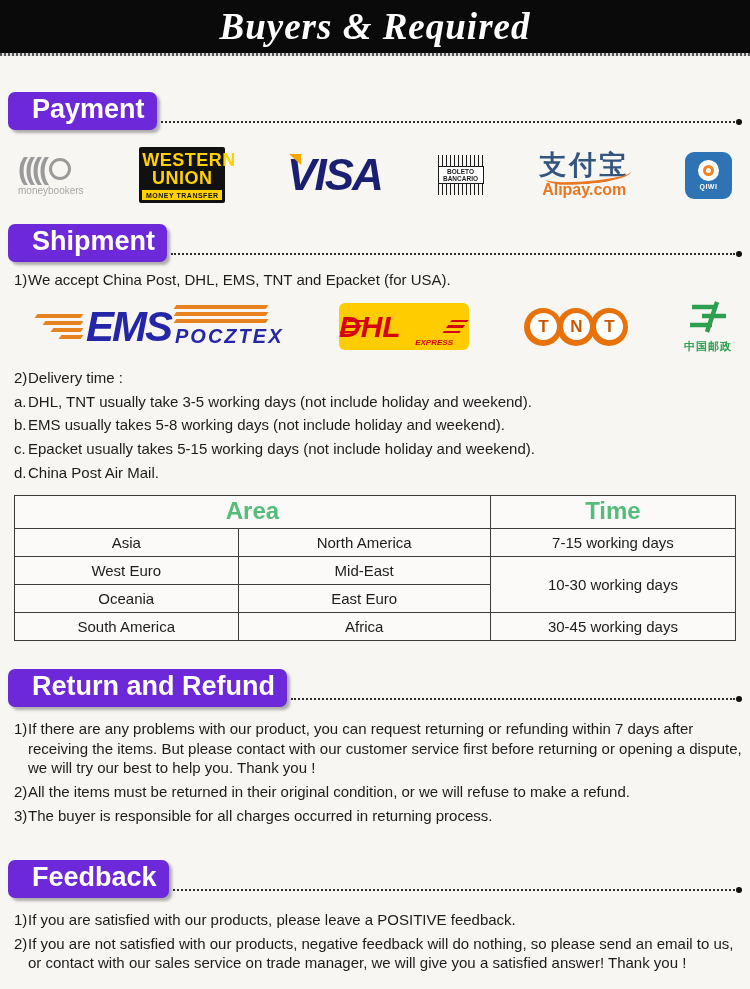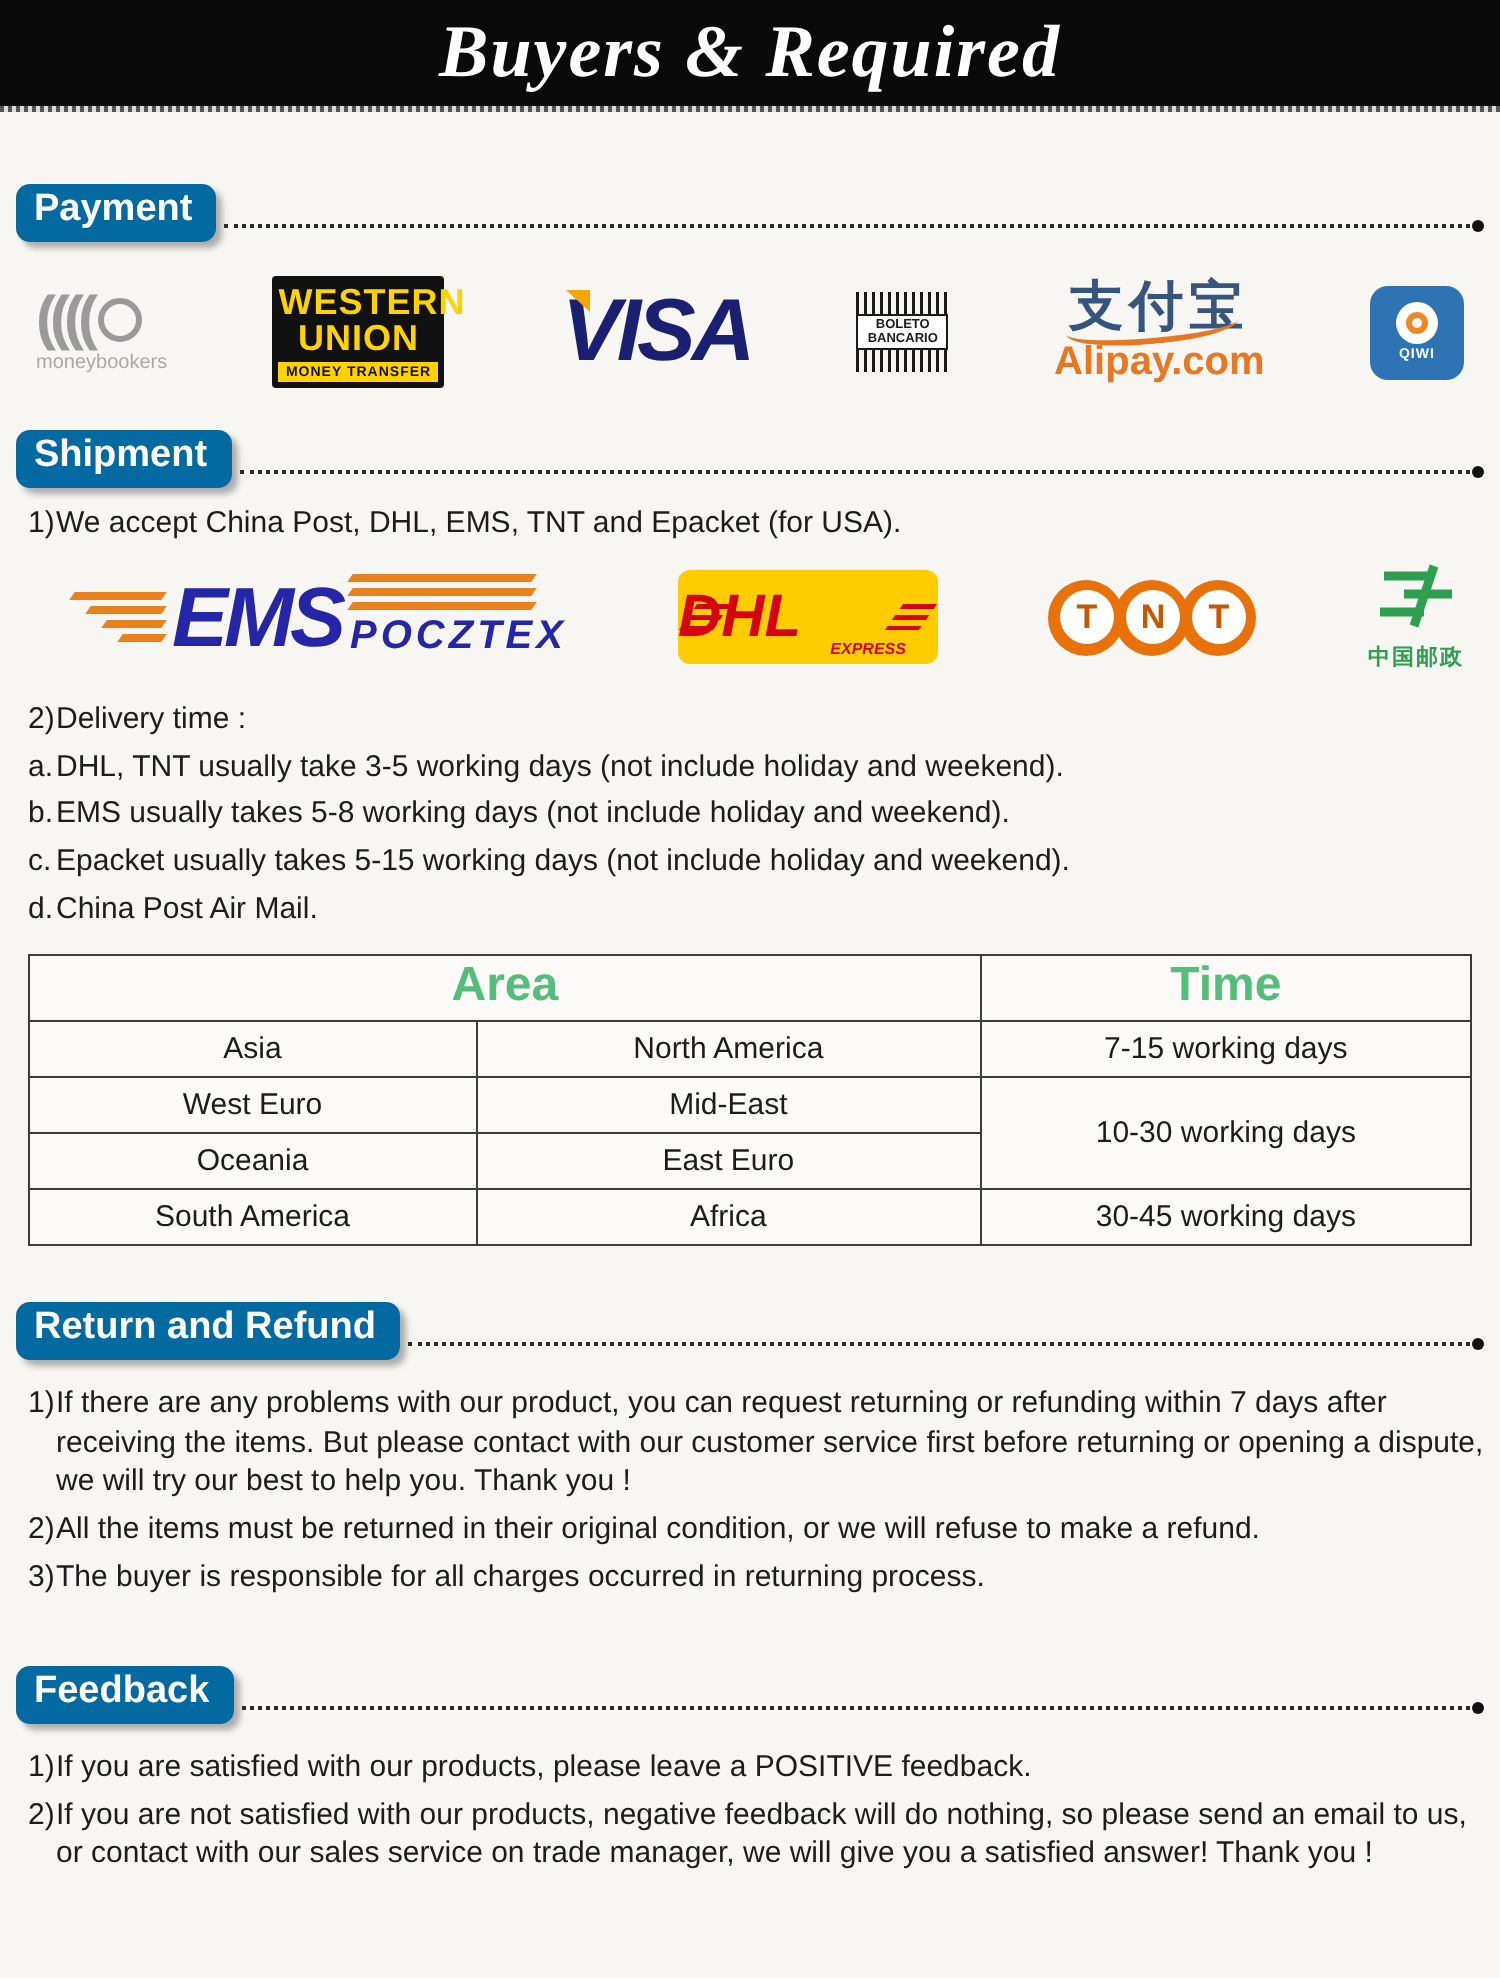--- a/index.html
+++ b/index.html
@@ -9,22 +9,22 @@
           display:flex; flex-direction:column; position:relative; }
 
   
   .topbar { height:53px; background:#0a0a0a; display:flex; align-items:center; justify-content:center; }
   .topbar h1 { color:#fff; font-family:"Liberation Serif", serif; font-style:italic;
                font-weight:bold; font-size:37px; letter-spacing:1px; }
   .bar-edge { height:3px; background:repeating-linear-gradient(90deg,#555 0 2px,#ddd 2px 4px); }
 
   
   .section-head { display:flex; align-items:flex-end; margin:0 8px 0 8px; }
-  .badge { display:inline-block; background:#0369a1; color:#fff; font-size:19px; font-weight:bold;
-           padding:2px 12px 5px 9px; border-radius:7px; box-shadow:3px 3px 3px rgba(0,0,0,.3);
+  .badge { display:inline-block; background:#6d28d9; color:#fff; font-size:27px; font-weight:bold;
+           padding:2px 12px 5px 24px; border-radius:7px; box-shadow:3px 3px 3px rgba(0,0,0,.3);
            white-space:nowrap; }
   .dotline { flex:1; border-bottom:2px dotted #2b2b2b; margin:0 0 7px 4px; }
   .dot-end { width:6px; height:6px; background:#111; border-radius:50%; margin:0 0 5px 1px; flex:none; }
 
   
   .desc { font-size:15px; line-height:1.35; margin:10px 12px 0 12px; }
   .olist { margin-top:8px; }
   .olist .item { display:flex; font-size:15px; line-height:1.32; margin-bottom:4px; }
   .olist .n { width:28px; padding-left:14px; flex:none; }
   .olist .t { flex:1; padding-right:0; }
@@ -58,21 +58,21 @@
   .boleto .bars { height:11px;
       background:repeating-linear-gradient(90deg,#1a1a1a 0 1.5px, transparent 1.5px 4px); }
   .boleto .box { border:1px solid #1a1a1a; background:#fff; font-size:6.5px; font-weight:bold;
                  line-height:1.15; padding:1px 0; }
 
   
   .alipay { text-align:center; position:relative; }
   .alipay-cn { font-size:27px; font-weight:bold; color:#35557e; letter-spacing:3px; line-height:1.1; }
   .alipay-cn::after { content:""; position:absolute; left:6px; top:16px; width:86px; height:14px;
                       border-bottom:3px solid #e87722; border-radius:50%; transform:rotate(-5deg); }
-  .alipay-en { color:#e87722; font-size:20px; font-weight:bold; margin-top:1px; }
+  .alipay-en { color:#e87722; font-size:16px; font-weight:bold; margin-top:1px; }
 
   
   .qiwi { width:47px; height:47px; background:#2e74b5; border-radius:9px; display:flex;
           flex-direction:column; align-items:center; justify-content:center; }
   .qiwi-ring { width:21px; height:21px; border-radius:50%; background:#fff;
                display:flex; align-items:center; justify-content:center; }
   .qiwi-q { width:11px; height:11px; border:3px solid #ef8622; border-radius:50%; }
   .qiwi-text { color:#fff; font-size:7px; font-weight:bold; margin-top:2px; letter-spacing:0.5px; }
 
   

